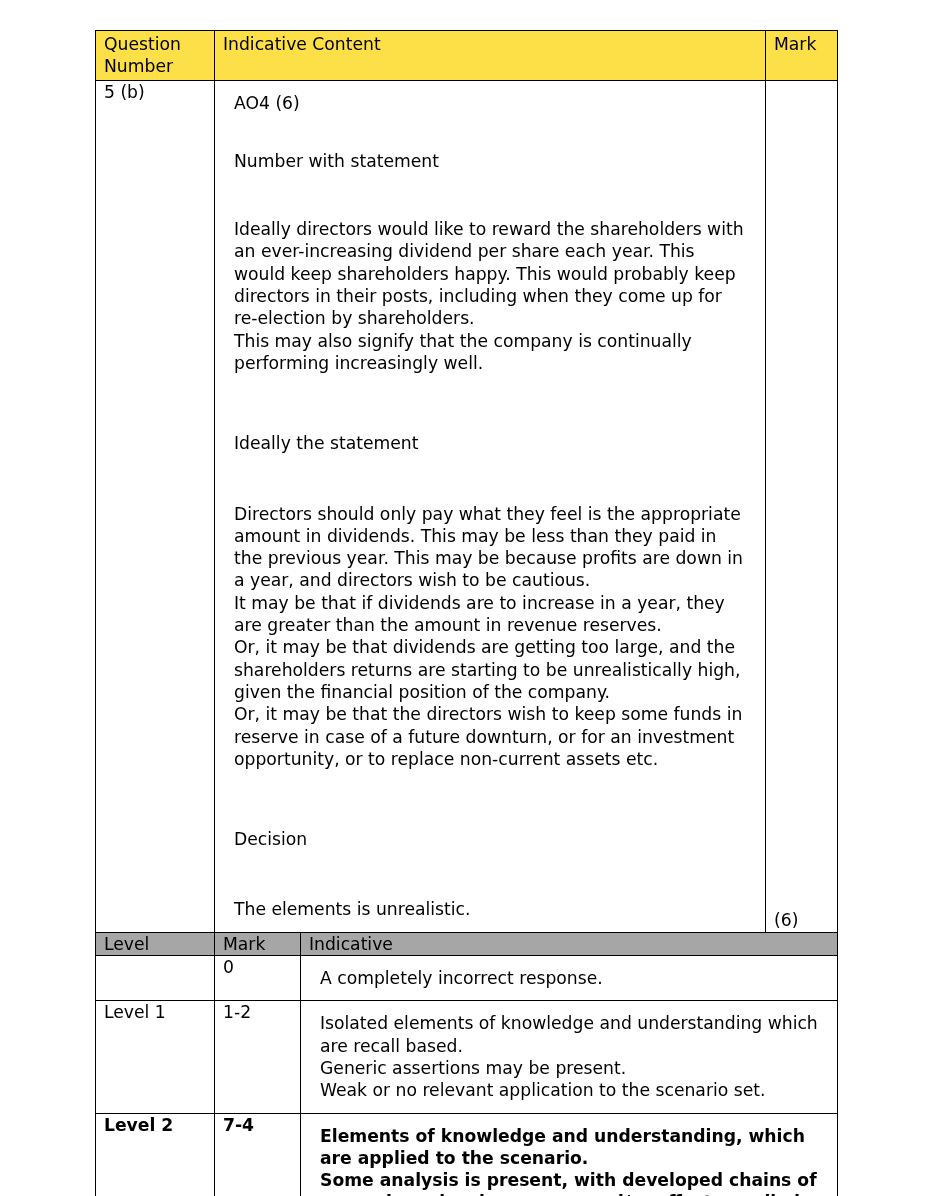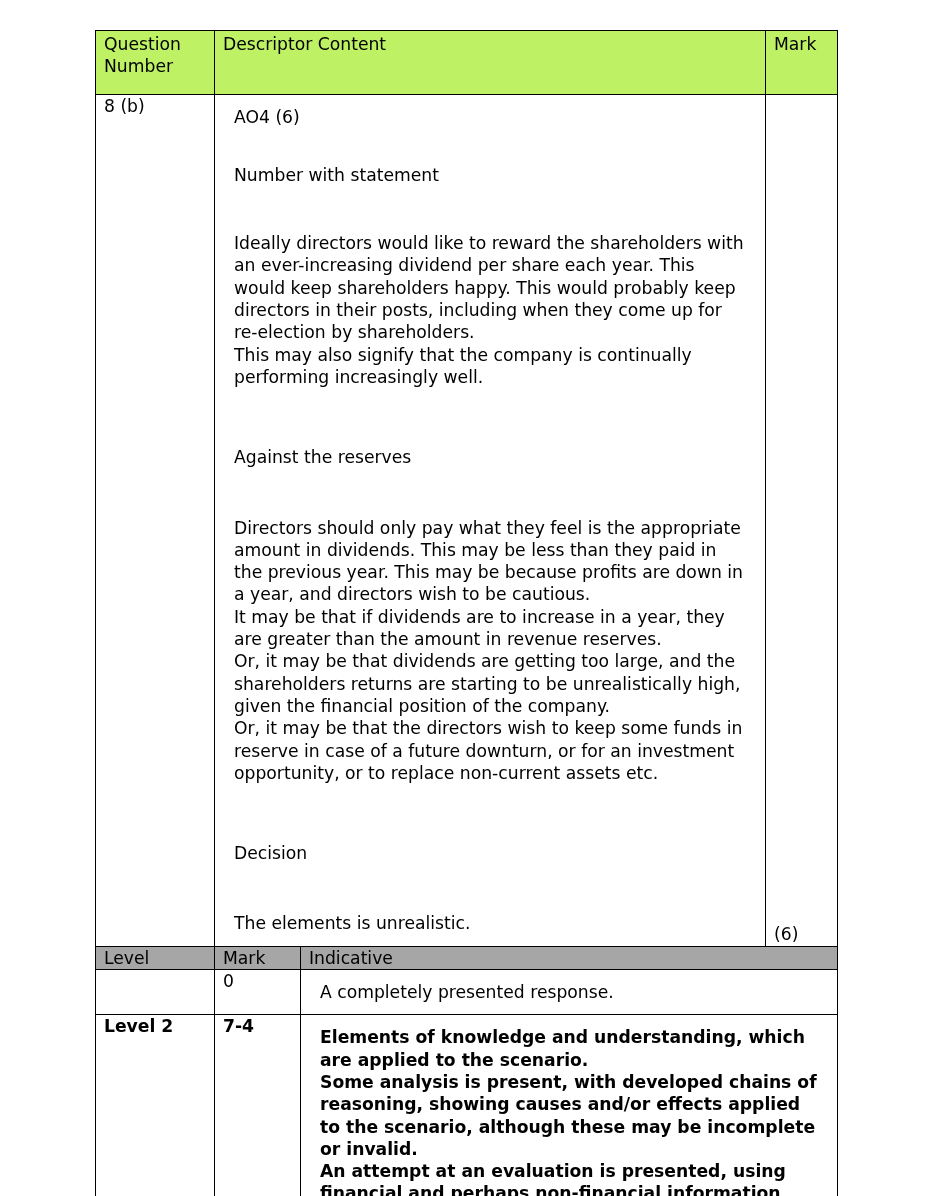--- a/index.html
+++ b/index.html
@@ -1,20 +1,20 @@
 <!DOCTYPE html>
 <html><head>
 <meta charset="utf-8">
 <style>
   html, body { margin: 0; padding: 0; background: #ffffff; }
   body { width: 948px; height: 1196px; position: relative; font-family: "DejaVu Sans", sans-serif; color: #000; }
   .page { position: absolute; left: 95px; top: 30px; width: 743px; }
   table { border-collapse: collapse; width: 743px; table-layout: fixed; }
   td, th { border: 1px solid #000; vertical-align: top; padding: 0 8px; font-size: 17.2px; line-height: 22.3px; font-weight: normal; text-align: left; }
-  .t1 th { background: #bef264; padding-top: 2px; padding-bottom: 16px; }
+  .t1 th { background: #fde047; padding-top: 2px; padding-bottom: 2px; }
   .t2 th { background: #a6a6a6; padding-top: 0; padding-bottom: 0; }
   .t1 col.c1 { width: 119px; }
   .t1 col.c3 { width: 72px; }
   .t2 col.c1 { width: 119px; }
   .t2 col.c2 { width: 86px; }
   p { margin: 11px; white-space: pre-line; }
   .sp-s { height: 14px; }
   .sp-l { height: 36px; }
   .t1 td.content { padding-top: 0; }
   .t1 td.markcell { position: relative; }
@@ -29,34 +29,34 @@
 <div class="page">
   <table class="t1">
     <colgroup>
         <col class="c1">
         <col class="c2">
         <col class="c3">
       </colgroup>
     <tbody>
         <tr>
       <th style="height:42px;">Question Number</th>
-      <th>Descriptor Content</th>
+      <th>Indicative Content</th>
       <th>Mark</th>
     </tr>
     <tr>
-      <td>8 (b)</td>
+      <td>5 (b)</td>
       <td class="content">
         <p>AO4 (6)</p>
         <div class="sp-s"></div>
         <p>Number with statement</p>
         <div class="sp-s" style="height:24px"></div>
         <p>Ideally directors would like to reward the shareholders with an ever-increasing dividend per share each year. This would keep shareholders happy. This would probably keep directors in their posts, including when they come up for re-election by shareholders.
 This may also signify that the company is continually performing increasingly well.</p>
         <div class="sp-l"></div>
-        <p>Against the reserves</p>
+        <p>Ideally the statement</p>
         <div class="sp-s" style="height:26px"></div>
         <p>Directors should only pay what they feel is the appropriate amount in dividends. This may be less than they paid in the previous year. This may be because profits are down in a year, and directors wish to be cautious.
 It may be that if dividends are to increase in a year, they are greater than the amount in revenue reserves.
 Or, it may be that dividends are getting too large, and the shareholders returns are starting to be unrealistically high, given the financial position of the company.
 Or, it may be that the directors wish to keep some funds in reserve in case of a future downturn, or for an investment opportunity, or to replace non-current assets etc.</p>
         <div class="sp-l"></div>
         <p>Decision</p>
         <div class="sp-s" style="height:26px"></div>
         <p>The elements is unrealistic.</p>
       </td>
@@ -76,21 +76,30 @@
     <tbody>
         <tr>
       <th>Level</th>
       <th>Mark</th>
       <th>Indicative</th>
     </tr>
     <tr>
       <td></td>
       <td>0</td>
       <td>
-            <p>A completely presented response.</p>
+            <p>A completely incorrect response.</p>
+          </td>
+    </tr>
+    <tr>
+      <td>Level 1</td>
+      <td>1-2</td>
+      <td>
+            <p>Isolated elements of knowledge and understanding which are recall based.
+Generic assertions may be present.
+Weak or no relevant application to the scenario set.</p>
           </td>
     </tr>
     <tr class="last">
       <td>Level 2</td>
       <td>7-4</td>
       <td>
             <p>Elements of knowledge and understanding, which are applied to the scenario.
 Some analysis is present, with developed chains of reasoning, showing causes and/or effects applied to the scenario, although these may be incomplete or invalid.
 An attempt at an evaluation is presented, using financial and perhaps non-financial information, with a decision.</p>
           </td>

